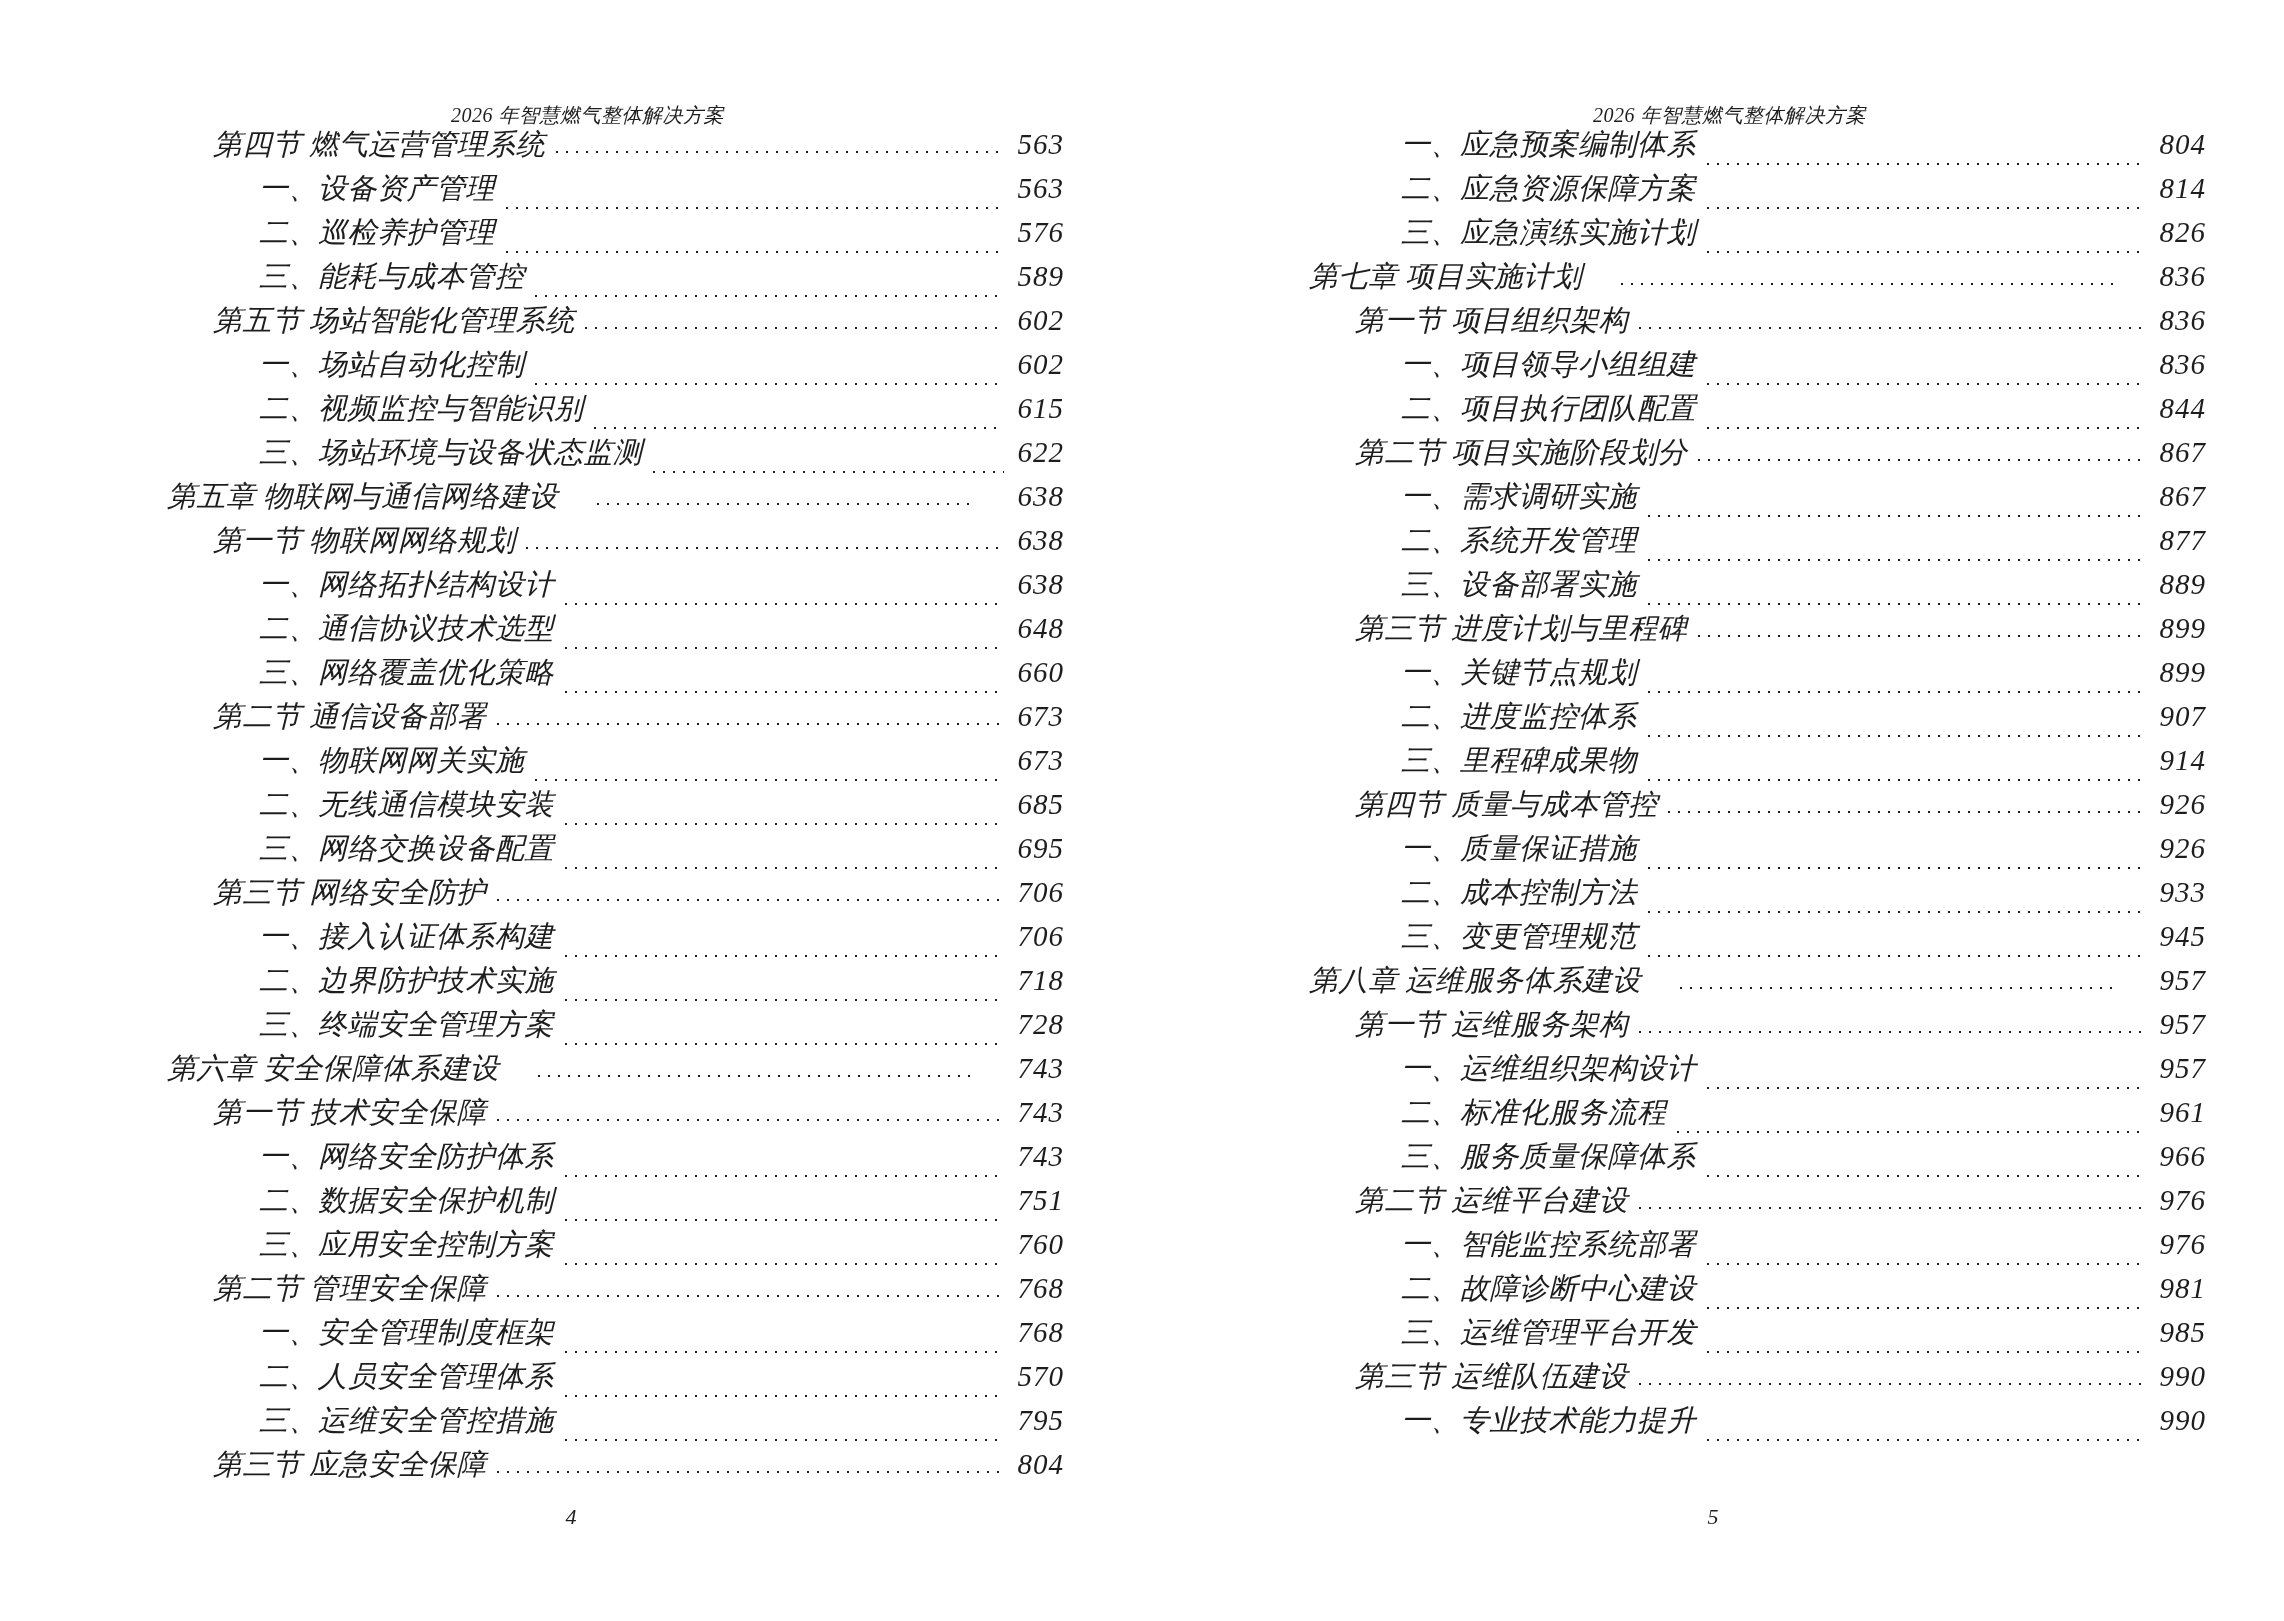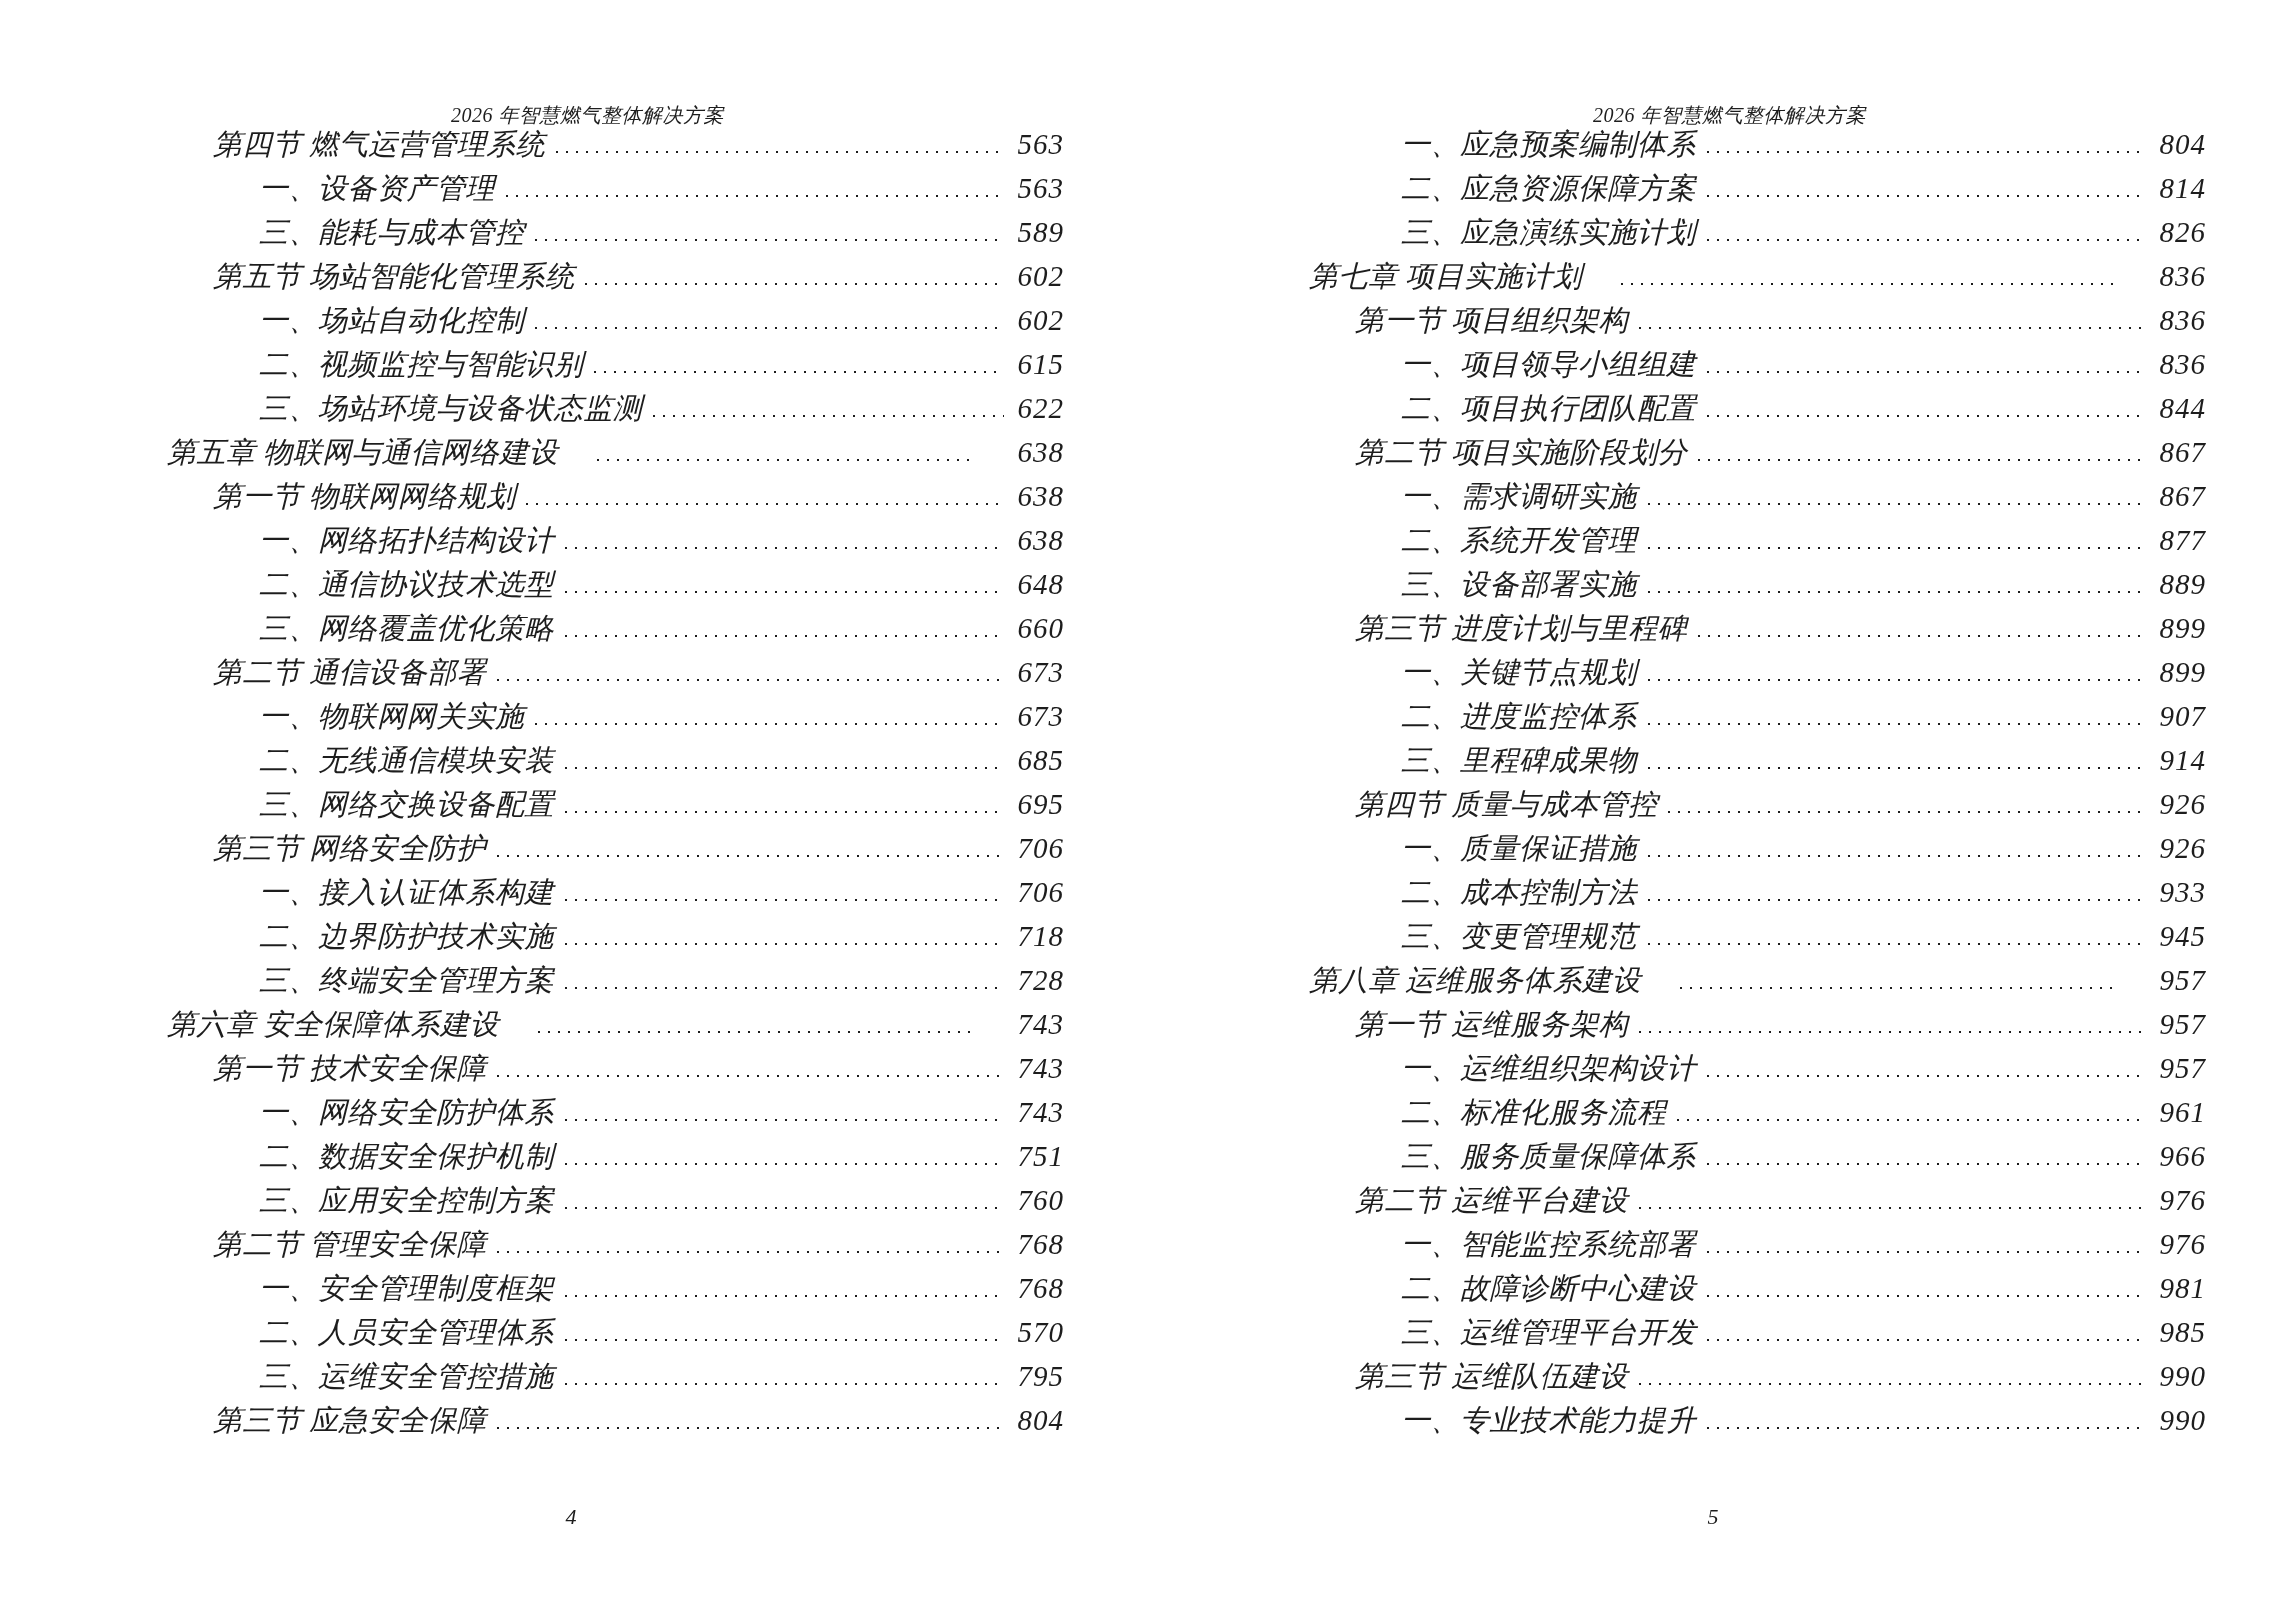--- a/index.html
+++ b/index.html
@@ -47,21 +47,21 @@
     align-items: baseline;
     height: 44px;
     line-height: 44px;
     font-size: 29px;
     padding-right: 78px;
     box-sizing: border-box;
     white-space: nowrap;
   }
   .toc-entry.lvl1 { padding-left: 167px; gap: 28px; }
   .toc-entry.lvl2 { padding-left: 213px; }
-  .toc-entry.lvl3 { padding-left: 259px; }
+  .toc-entry.lvl3 { padding-left: 259px; align-items: flex-end; }
   .toc-label { white-space: pre; letter-spacing: 0.5px; }
   .toc-leader {
     flex: 1 1 auto;
     min-width: 19px;
     height: 4.3px;
     margin: 0 13.5px 0 6.7px;
     background-image: radial-gradient(circle, #1d1d1d 1.2px, rgba(0,0,0,0) 1.5px);
     background-size: 10px 4.3px;
     background-repeat: repeat-x;
     background-position: left bottom;
@@ -94,20 +94,25 @@
           <span class="toc-label">第四节 燃气运营管理系统</span>
           <span class="toc-leader"></span>
           <span class="toc-pagenum">563</span>
         </div>
         <div class="toc-entry lvl3">
           <span class="toc-label">一、设备资产管理</span>
           <span class="toc-leader"></span>
           <span class="toc-pagenum">563</span>
         </div>
         <div class="toc-entry lvl3">
+          <span class="toc-label">二、巡检养护管理</span>
+          <span class="toc-leader"></span>
+          <span class="toc-pagenum">576</span>
+        </div>
+        <div class="toc-entry lvl3">
           <span class="toc-label">三、能耗与成本管控</span>
           <span class="toc-leader"></span>
           <span class="toc-pagenum">589</span>
         </div>
         <div class="toc-entry lvl2">
           <span class="toc-label">第五节 场站智能化管理系统</span>
           <span class="toc-leader"></span>
           <span class="toc-pagenum">602</span>
         </div>
         <div class="toc-entry lvl3">

